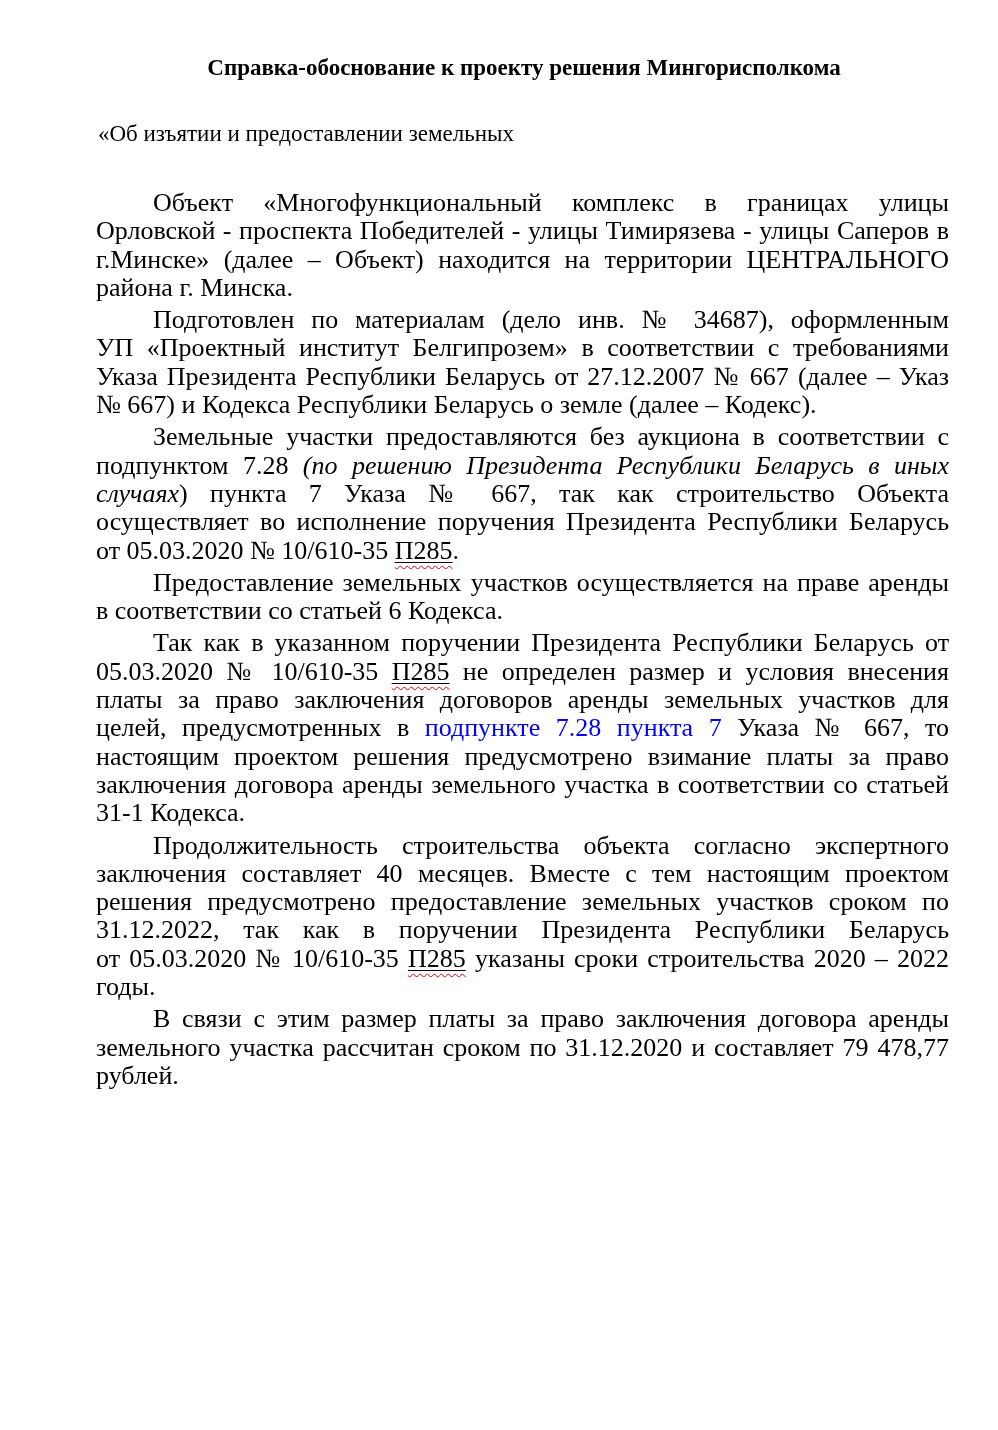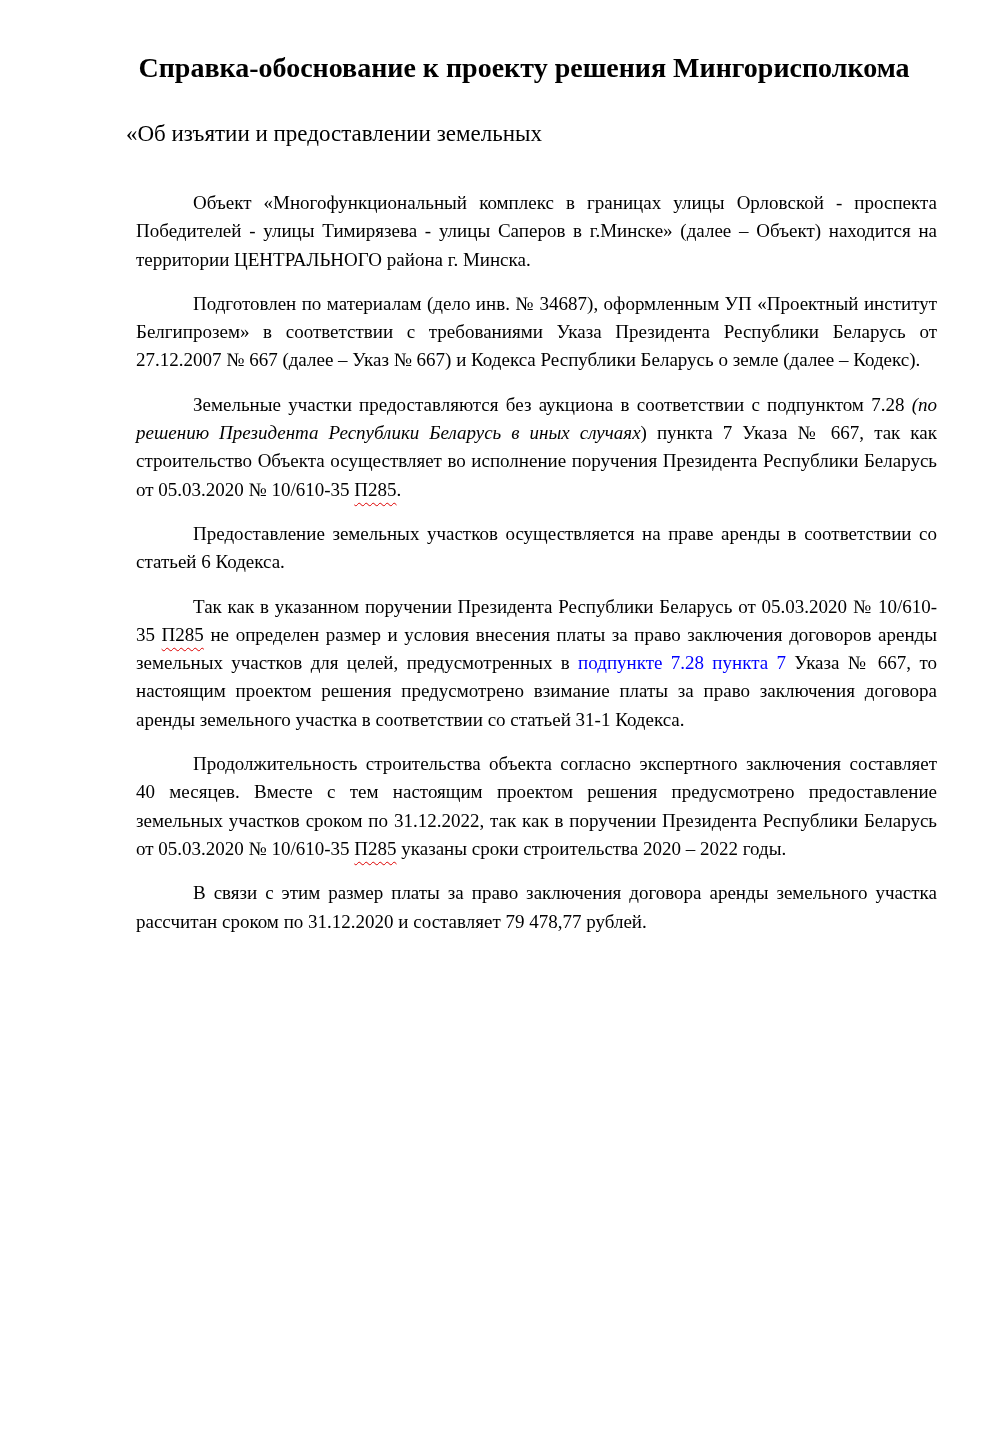--- a/index.html
+++ b/index.html
@@ -14,48 +14,49 @@
     background: #ffffff;
     color: #000000;
     font-family: "Liberation Serif", "DejaVu Serif", serif;
     box-sizing: border-box;
     padding-top: 53px;
     overflow: hidden;
   }
   .doc-title {
     margin: 0;
     padding: 0 45px 0 95px;
-    font-size: 28px;
+    font-size: 23px;
     line-height: 30px;
     font-weight: bold;
     text-align: center;
   }
   .content {
     box-sizing: border-box;
-    padding-left: 120px;
+    padding-left: 92px;
     padding-right: 45px;
   }
   .subject {
     margin-top: 32px;
     font-size: 23px;
     line-height: 38px;
   }
   .subject .line1 { padding-left: 6px; }
   .body-text {
     margin-top: 36px;
   }
   .body-text p {
-    margin: 16px;
-    font-size: 19px;
+    margin: 4px;
+    font-size: 26px;
     line-height: 28.3px;
     text-align: justify;
     text-indent: 57px;
   }
   .italic { font-style: italic; }
   .uline {
+    text-decoration: underline;
     text-decoration-thickness: 1px;
     text-underline-offset: 3px;
   }
   .squiggle {
     text-decoration: underline wavy #dd0000;
     text-decoration-thickness: 1px;
     text-underline-offset: 6px;
   }
   .link {
     color: #0000ff;

